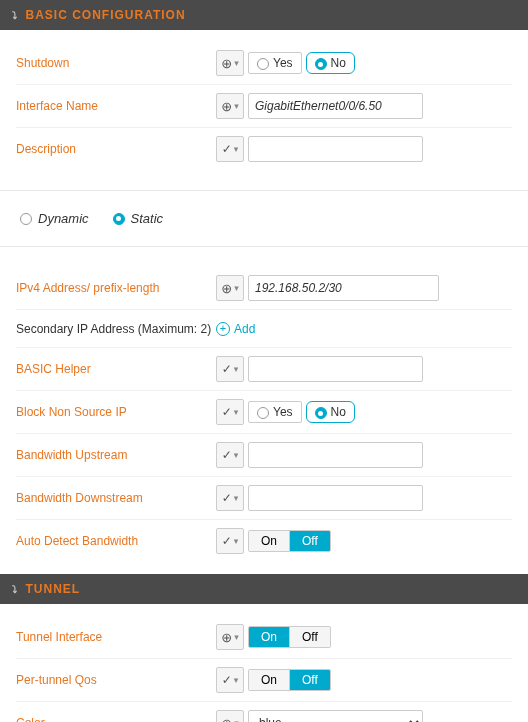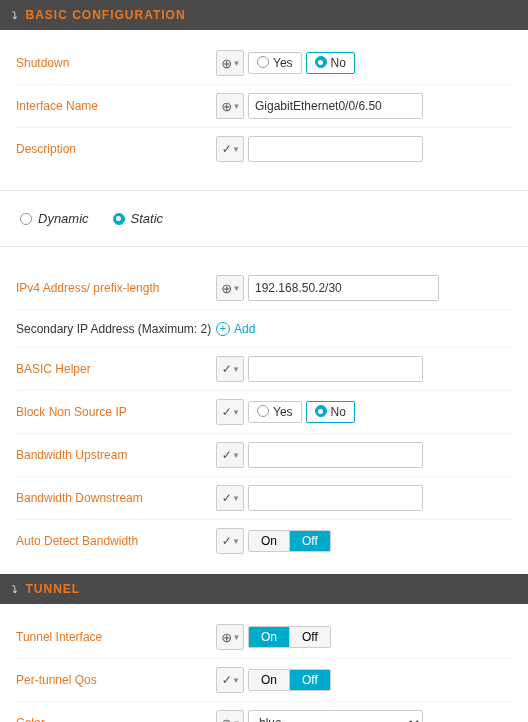--- a/index.html
+++ b/index.html
@@ -97,46 +97,48 @@
 
     .text-input {
       height: 26px;
       border: 1px solid #ccc;
       border-radius: 2px;
       padding: 0 6px;
       font-size: 12px;
       color: #333;
       width: 160px;
       outline: none;
+      font-style: italic;
     }
 
     
     .radio-group {
       display: flex;
       align-items: center;
       gap: 4px;
     }
 
     .radio-btn {
       display: flex;
-      align-items: flex-start;
+      align-items: flex-end;
       gap: 4px;
       padding: 3px 8px;
       border: 1px solid #ccc;
       border-radius: 2px;
       cursor: pointer;
       font-size: 12px;
       background: #fff;
       min-width: 46px;
       justify-content: center;
     }
 
     .radio-btn.active {
       border-color: #00aacc;
       background: #fff;
+      border-radius: 6px;
     }
 
     .radio-btn.active .radio-circle {
       background: #00aacc;
       border-color: #00aacc;
     }
 
     .radio-circle {
       width: 12px;
       height: 12px;

